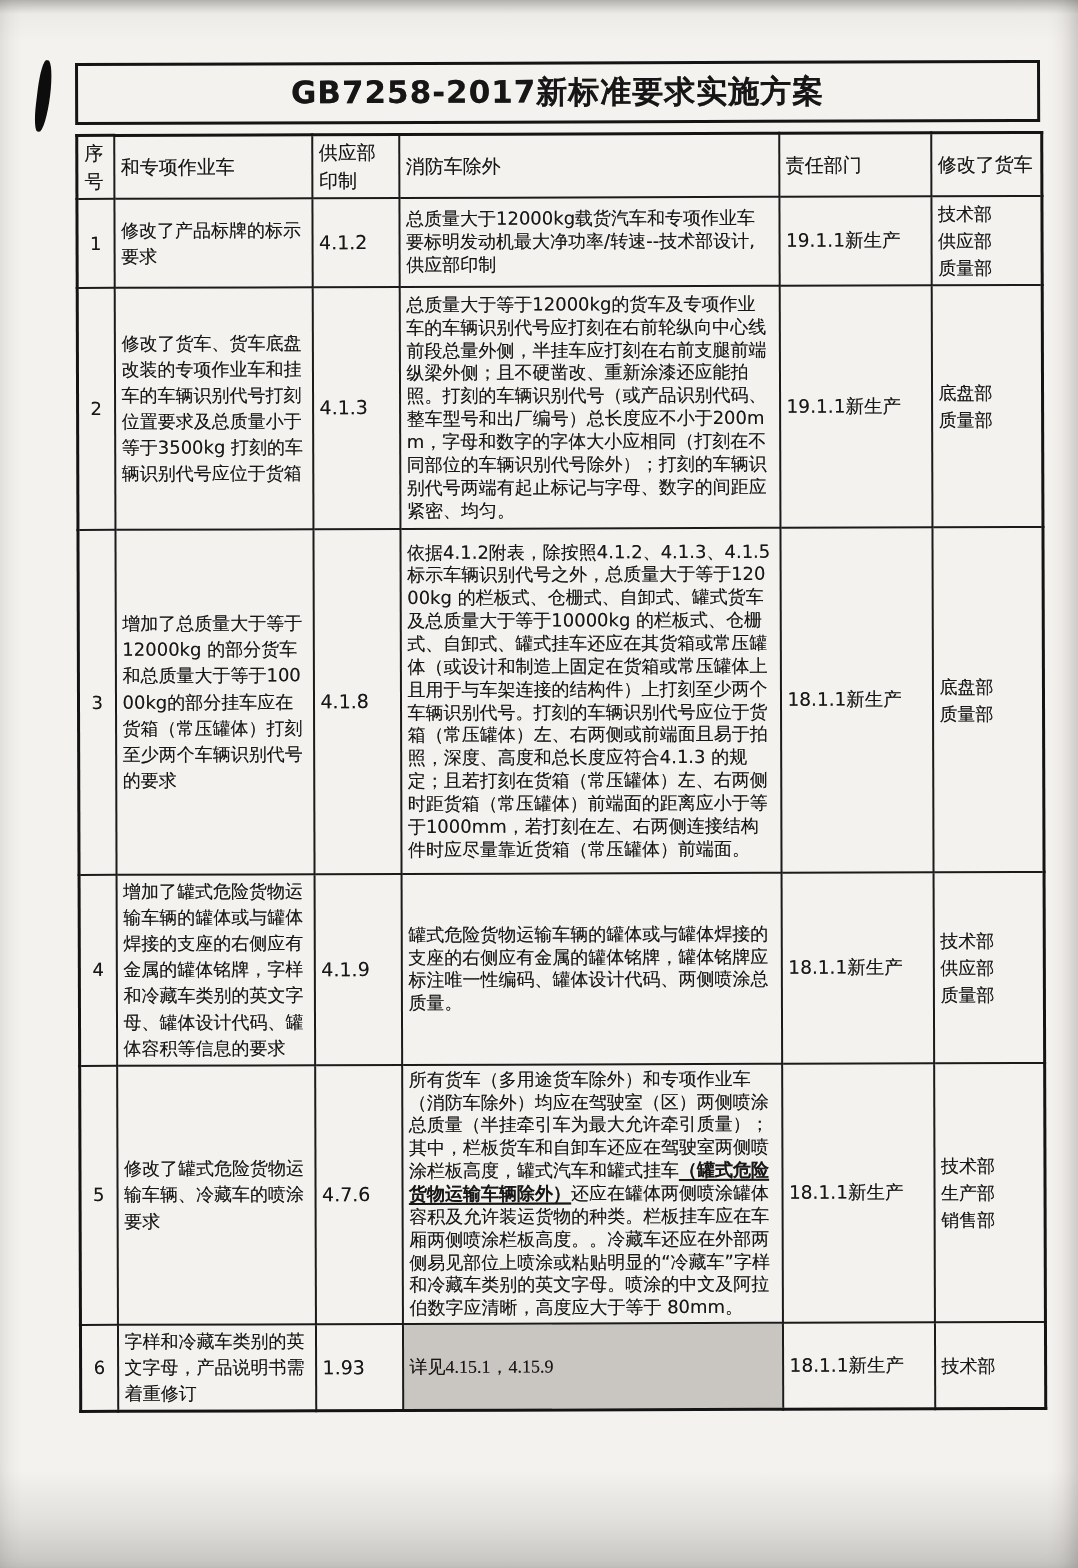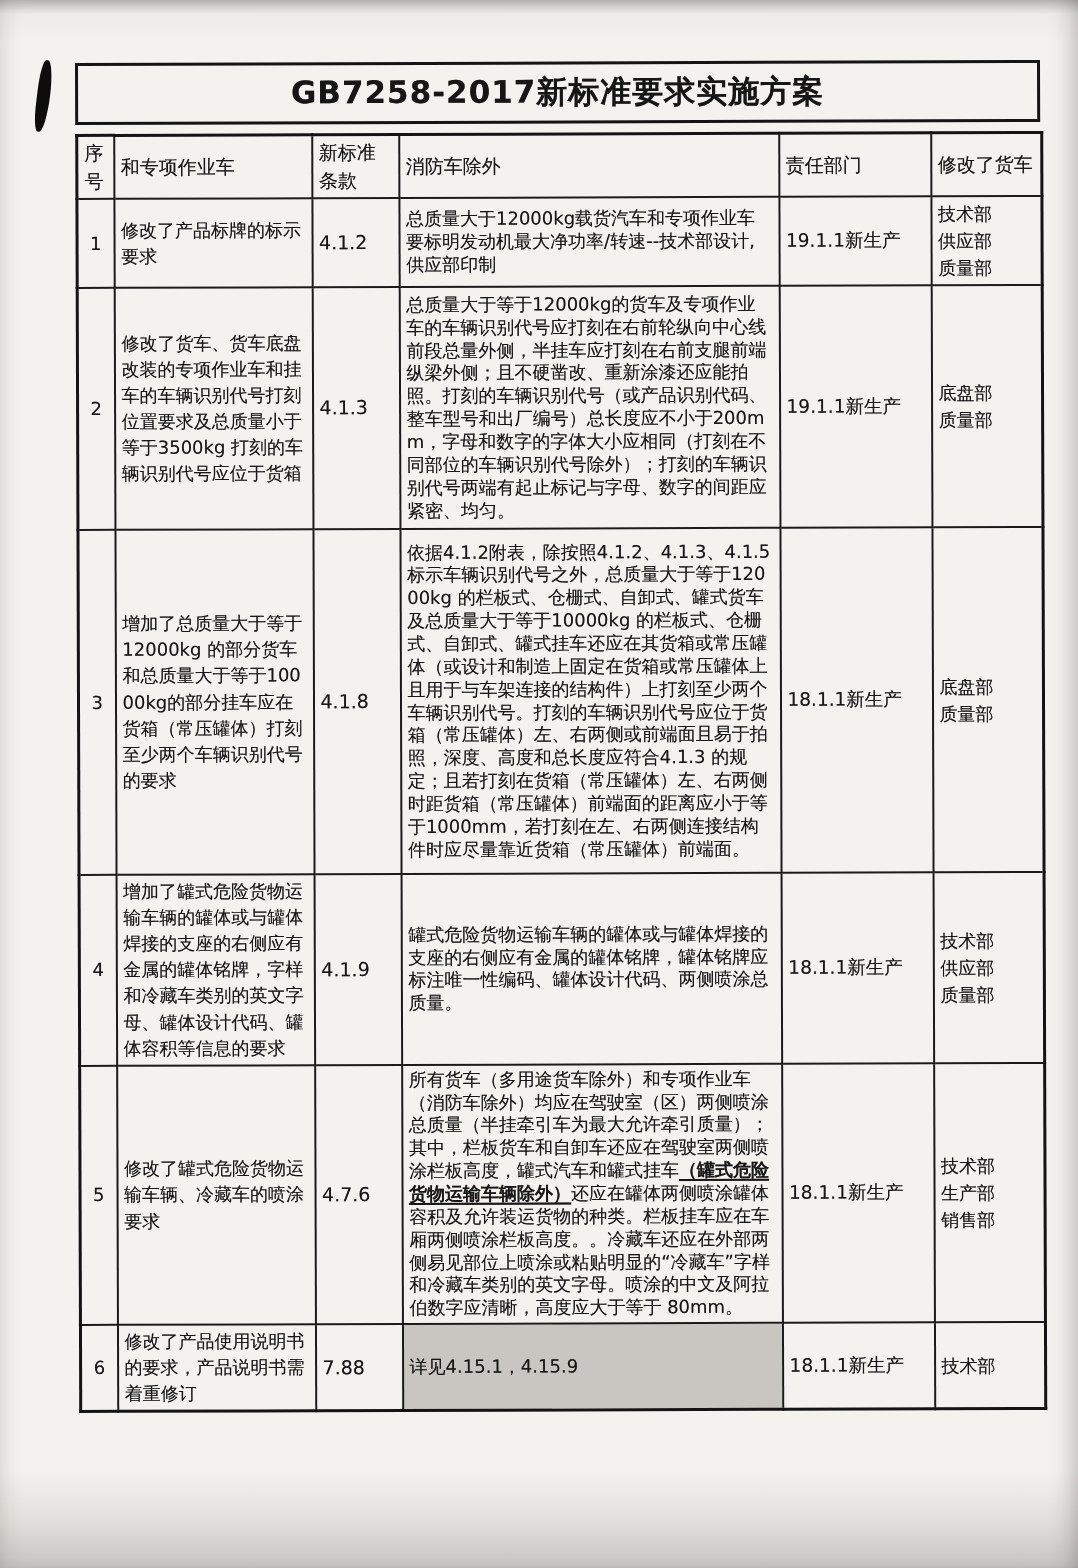--- a/index.html
+++ b/index.html
@@ -45,21 +45,21 @@
     text-shadow:0 0 0.4px rgba(0,0,0,0.45);
     word-break:break-all;
   }
   th{font-size:19px;}
   .col-no{text-align:center;}
   .impl{line-height:1.27;}
   .dept{white-space:pre-line;line-height:1.5;}
   .time{font-size:18.5px;}
   .clause{font-size:19px;}
   .u{text-decoration:underline;text-decoration-thickness:2px;text-underline-offset:3px;font-weight:bold;}
-  .gray-cell{background:#c9c6c1;}
+  .gray-cell{background:#c9c6c1;font-family:Liberation Serif, serif;}
   tr.rh{height:60px;}
   tr.r1{height:72px;}
   tr.r2{height:242px;}
   tr.r3{height:345px;}
   tr.r4{height:163px;}
   tr.r5{height:250px;}
   tr.r6{height:74px;}
 </style>
 </head>
 <body>
@@ -78,21 +78,21 @@
           <col style="width:87px">
         <col style="width:380px">
           <col style="width:152px">
           <col style="width:111px">
       </colgroup>
 
       <tbody>
           <tr class="rh">
         <th>序号</th>
         <th>和专项作业车</th>
-        <th>新标准条款</th>
+        <th>供应部印制</th>
         <th>消防车除外</th>
         <th>责任部门</th>
         <th>修改了货车</th>
       </tr>
 
       <tr class="r1">
         <td class="col-no">1</td>
         <td>修改了产品标牌的标示要求</td>
         <td class="clause">4.1.2</td>
         <td class="impl">总质量大于12000kg载货汽车和专项作业车要标明发动机最大净功率/转速--技术部设计, 供应部印制</td>
@@ -139,22 +139,22 @@
         <td class="clause">4.7.6</td>
         <td class="impl"><span>所有货车（多用途货车除外）和专项作业车（消防车除外）均应在驾驶室（区）两侧喷涂总质量（半挂牵引车为最大允许牵引质量）；其中，栏板货车和自卸车还应在驾驶室两侧喷涂栏板高度，罐式汽车和罐式挂车</span><span class="u">（罐式危险货物运输车辆除外）</span><span>还应在罐体两侧喷涂罐体容积及允许装运货物的种类。栏板挂车应在车厢两侧喷涂栏板高度。。冷藏车还应在外部两侧易见部位上喷涂或粘贴明显的“冷藏车”字样和冷藏车类别的英文字母。喷涂的中文及阿拉伯数字应清晰，高度应大于等于 80mm。</span></td>
         <td class="time">18.1.1新生产</td>
         <td class="dept">技术部
 生产部
 销售部</td>
       </tr>
 
       <tr class="r6">
         <td class="col-no">6</td>
-        <td>修改了产品使用说明书的要求，产品说明书需着重修订</td>
-        <td class="clause">7.88</td>
+        <td>字样和冷藏车类别的英文字母，产品说明书需着重修订</td>
+        <td class="clause">1.93</td>
         <td class="impl gray-cell">详见4.15.1，4.15.9</td>
         <td class="time">18.1.1新生产</td>
         <td class="dept">技术部</td>
       </tr>
 
     </tbody>
       </table>
   </div>
 </div>
 

